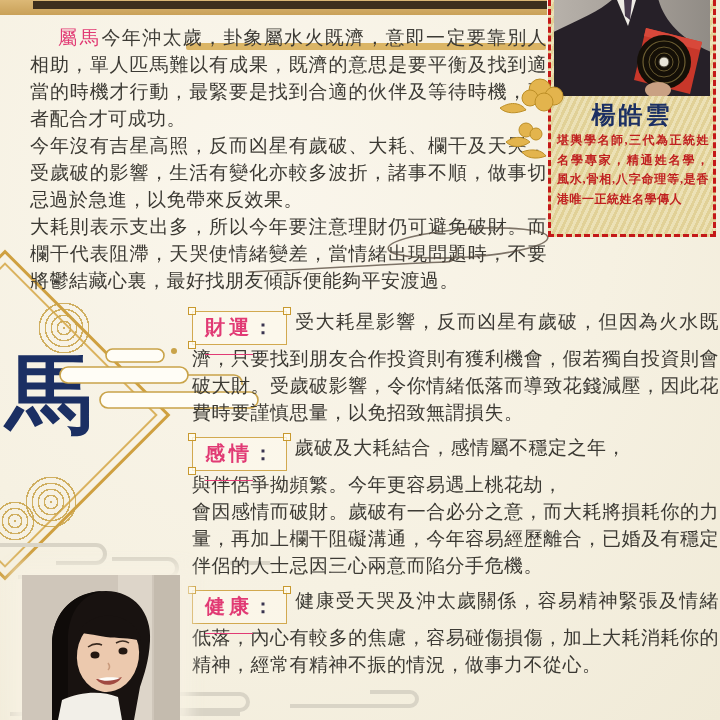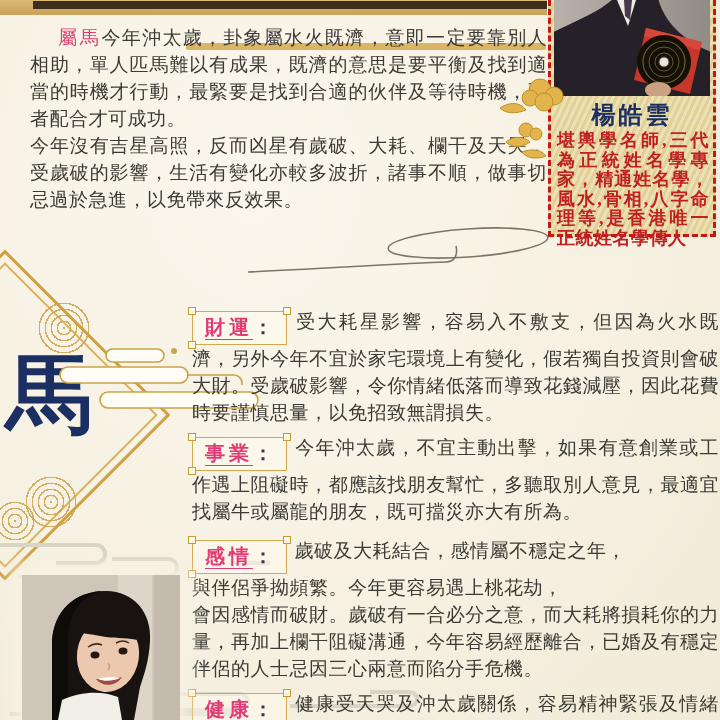--- a/index.html
+++ b/index.html
@@ -30,21 +30,21 @@
   
   .panel{position:absolute;left:548px;top:0;width:168px;height:237px;z-index:4;
     background:
       repeating-linear-gradient(115deg, rgba(255,255,255,.22) 0 3px, rgba(176,146,58,.10) 3px 6px),
       var(--panel-bg);
     border-left:3px dashed var(--red);border-right:3px dashed var(--red);border-bottom:3px dashed var(--red);}
   .panel-photo{position:absolute;left:3px;right:3px;top:0;height:96px;overflow:hidden;}
   .panel-name{position:absolute;left:0;right:0;top:99px;text-align:center;
     color:var(--navy);font-weight:bold;font-size:24px;letter-spacing:3px;}
   .panel-bio{position:absolute;left:6px;right:4px;top:131px;
-    color:#c02020;font-size:18px;line-height:19.5px;letter-spacing:.5px;font-weight:600;text-align:justify;}
+    color:#c02020;font-size:12px;line-height:19.5px;letter-spacing:.5px;font-weight:600;text-align:justify;}
   .panel-cloud{position:absolute;left:492px;top:68px;z-index:6;pointer-events:none;}
   
   .diamond{position:absolute;left:-112px;top:298px;width:234px;height:234px;
     transform:rotate(45deg);border:3px solid #cfa040;z-index:0;}
   .diamond::after{content:"";position:absolute;inset:6px;border:2px solid #dab25e;}
   .rings{position:absolute;border-radius:50%;z-index:1;opacity:.85;
     background:repeating-radial-gradient(circle at center, var(--gold) 0 1.5px, transparent 1.5px 6px);}
   .rings.a{left:38px;top:302px;width:52px;height:52px;}
   .rings.b{left:23px;top:474px;width:56px;height:56px;}
   .rings.c{left:-8px;top:498px;width:46px;height:46px;}
@@ -61,21 +61,21 @@
   .sec-career{margin-bottom:12px;}
   .sec-love{margin-bottom:8px;}
   .hbox{display:inline-block;position:relative;vertical-align:-6px;
     border:1px solid #d2a94f;background:rgba(255,252,240,.5);
     padding:2px 12px 3px 12px;margin-right:8px;}
   .hbox .knot{position:absolute;width:8px;height:8px;border:1.5px solid #c8992f;background:rgba(255,252,240,.8);}
   .hbox .knot.tl{left:-5px;top:-5px;}
   .hbox .knot.tr{right:-5px;top:-5px;}
   .hbox .knot.bl{left:-5px;bottom:-5px;}
   .hbox .lbl{color:var(--pink);font-weight:bold;font-size:20px;letter-spacing:4px;
-    border-bottom:1.5px solid var(--pink);padding-bottom:1px;}
+    border-bottom:1.5px solid var(--pink);padding-bottom:16px;}
   .hbox .colon{color:#3a3550;font-weight:bold;font-size:20px;}
   
   .woman-photo{position:absolute;left:22px;top:575px;width:158px;height:145px;z-index:2;
     box-shadow:0 0 14px 10px rgba(246,241,226,.9);}
   .woman-photo svg{display:block;}
 </style>
 </head>
 <body>
 
 <div class="top-strip"></div>
@@ -111,20 +111,21 @@
   <g fill="none" stroke="#d9d4c6" stroke-width="4">
     <path d="M60 8 h180 a8 8 0 0 1 0 16 h-70"></path>
     <path d="M10 28 h230"></path>
     <path d="M290 20 h120 a7 7 0 0 0 0-14 h-40"></path>
   </g>
 </svg>
 
 <div class="intro">
   <p class="lead-indent"><span class="lead-label">屬馬</span><span>今年沖太歲，卦象屬水火既濟，意即一定要靠別人相助，單人匹馬難以有成果，既濟的意思是要平衡及找到適當的時機才行動，最緊要是找到合適的伙伴及等待時機，兩者配合才可成功。</span></p>
   <p>今年沒有吉星高照，反而凶星有歲破、大耗、欄干及天哭，受歲破的影響，生活有變化亦較多波折，諸事不順，做事切忌過於急進，以免帶來反效果。</p>
+  <p>大耗則表示支出多，所以今年要注意理財仍可避免破財。而欄干代表阻滯，天哭使情緒變差，當情緒出現問題時，不要將鬱結藏心裏，最好找朋友傾訴便能夠平安渡過。</p>
 </div>
 
 <svg class="swash" width="322" height="58" viewBox="0 0 322 58">
   <g fill="none" stroke="#55493d" stroke-width="1.6" opacity=".75">
     <ellipse cx="238" cy="21" rx="80" ry="14" transform="rotate(-4 238 21)"></ellipse>
     <path d="M18 50 C100 46 180 41 216 40 C225 40 228 32 226 24"></path>
   </g>
 </svg>
 
 <div class="panel">
@@ -165,26 +166,23 @@
     <circle cx="34" cy="62" r="7"></circle>
     <circle cx="44" cy="66" r="6"></circle>
     <path d="M14 74 C24 66 34 70 38 74 C30 80 20 80 14 74 Z"></path>
     <path d="M30 84 C40 80 50 82 54 88 C44 92 34 90 30 84 Z"></path>
   </g>
 </svg>
 
 <div class="sections">
 
   <p class="section sec-wealth">
-    <span class="hbox"><span class="knot tl"></span><span class="knot tr"></span><span class="knot bl"></span><span class="lbl">財運</span><span class="colon">：</span></span><span class="body-text">受大耗星影響，容易入不敷支，但因為火水既濟，另外今年不宜於家宅環境上有變化，假若獨自投資則會破大財。受歲破影響，令你情緒低落而導致花錢減壓，因此花費時要謹慎思量，以免招致無謂損失。</span>
+    <span class="hbox"><span class="knot tl"></span><span class="knot tr"></span><span class="knot bl"></span><span class="lbl">財運</span><span class="colon">：</span></span><span class="body-text">受大耗星影響，反而凶星有歲破，但因為火水既濟，只要找到朋友合作投資則有獲利機會，假若獨自投資則會破大財。受歲破影響，令你情緒低落而導致花錢減壓，因此花費時要謹慎思量，以免招致無謂損失。</span>
   </p>
 
-  <p class="section sec-career">
-    <span class="hbox"><span class="knot tl"></span><span class="knot tr"></span><span class="knot bl"></span><span class="lbl">事業</span><span class="colon">：</span></span><span class="body-text">今年沖太歲，不宜主動出擊，如果有意創業或工作遇上阻礙時，都應該找朋友幫忙，多聽取別人意見，最適宜找屬牛或屬龍的朋友，既可擋災亦大有所為。</span>
-  </p>
 
   <p class="section sec-love">
     <span class="hbox"><span class="knot tl"></span><span class="knot tr"></span><span class="knot bl"></span><span class="lbl">感情</span><span class="colon">：</span></span><span class="body-text">歲破及大耗結合，感情屬不穩定之年，
 與伴侶爭拗頻繁。今年更容易遇上桃花劫，
 會因感情而破財。歲破有一合必分之意，而大耗將損耗你的力量，再加上欄干阻礙溝通，今年容易經歷離合，已婚及有穩定伴侶的人士忌因三心兩意而陷分手危機。</span>
   </p>
 
   <p class="section sec-health">
     <span class="hbox"><span class="knot tl"></span><span class="knot tr"></span><span class="lbl">健康</span><span class="colon">：</span></span><span class="body-text">健康受天哭及沖太歲關係，容易精神緊張及情緒低落，內心有較多的焦慮，容易碰傷損傷，加上大耗消耗你的精神，經常有精神不振的情況，做事力不從心。</span>
   </p>

